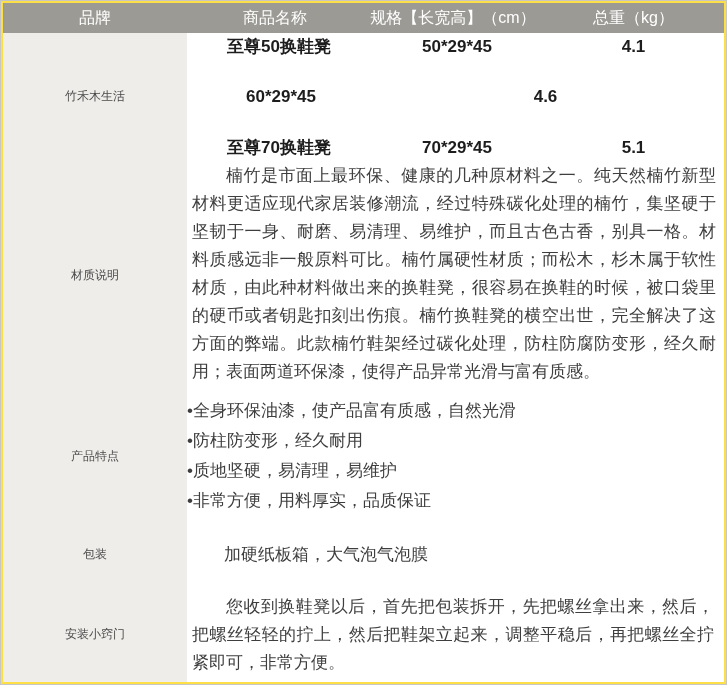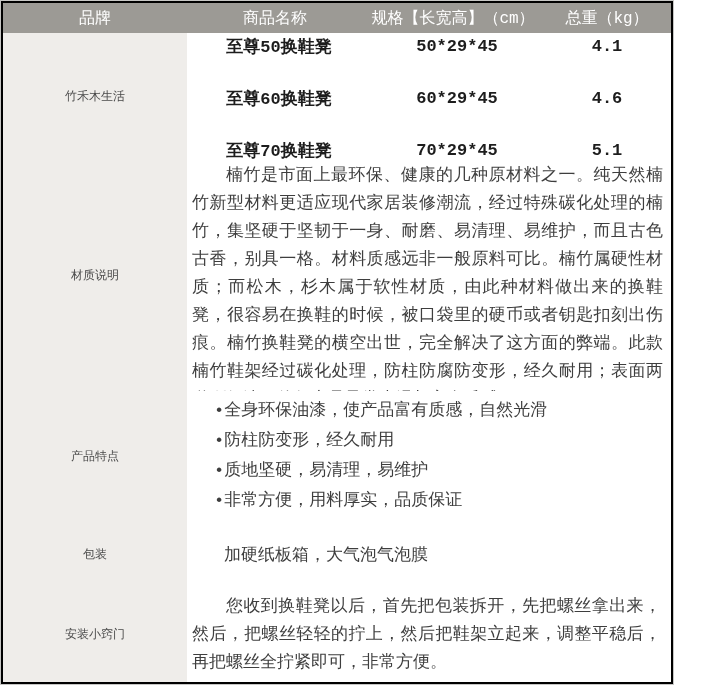--- a/index.html
+++ b/index.html
@@ -1,19 +1,19 @@
 <!DOCTYPE html>
 <html><head>
 <meta charset="utf-8">
 <style>
   html, body { margin: 0; padding: 0; background: #ffffff; }
   .page {
-    width: 674px; height: 685px; box-sizing: border-box;
-    border: 1px solid #c6c6c4; background: #000000; padding: 2px;
-    font-family: Liberation Mono, monospace;
+    width: 727px; height: 685px; box-sizing: border-box;
+    border: 1px solid #c6c6c4; background: #fde047; padding: 2px;
+    font-family: Liberation Sans, sans-serif;
     color: #3e3e3e; overflow: hidden;
   }
   .inner { width: 100%; height: 100%; display: flex; flex-direction: column; }
 
   
   .header-row {
     flex: 0 0 30px; height: 30px; background: #9c9a95; color: #ffffff;
     display: flex; align-items: center; font-size: 16px;
   }
   .hcell { text-align: center; white-space: nowrap; }
@@ -47,21 +47,21 @@
   
   .paragraph {
     font-size: 17px; line-height: 28px; color: #3e3e3e;
     padding: 3px 8px 0 5px; text-align: justify; text-indent: 2em;
   }
   .v-center { height: 100%; display: flex; flex-direction: column; justify-content: center; box-sizing: border-box; }
 
   
   .bullets {
     height: 100%; display: flex; flex-direction: column; justify-content: center;
-    padding-left: 27px; box-sizing: border-box;
+    box-sizing: border-box;
     font-size: 17px; color: #3e3e3e;
   }
   .bullet-row { line-height: 30px; white-space: nowrap; }
   .bullet-char { display: inline-block; }
 
   
   .single-line {
     height: 100%; display: flex; align-items: center;
     padding-left: 37px; box-sizing: border-box;
     font-size: 17px; color: #3e3e3e;
@@ -85,21 +85,20 @@
     <div class="section sec-brand">
       <div class="label-cell">竹禾木生活</div>
       <div class="content-cell">
         <div class="products">
           <div class="product-row">
             <div class="pc-name">至尊50换鞋凳</div>
             <div class="pc-spec">50*29*45</div>
             <div class="pc-weight">4.1</div>
           </div>
           <div class="product-row">
-            <div class="pc-name">至尊60换鞋凳</div>
             <div class="pc-spec">60*29*45</div>
             <div class="pc-weight">4.6</div>
           </div>
           <div class="product-row">
             <div class="pc-name">至尊70换鞋凳</div>
             <div class="pc-spec">70*29*45</div>
             <div class="pc-weight">5.1</div>
           </div>
           <div class="product-row">
             <div class="pc-spec">90*29*45</div>

